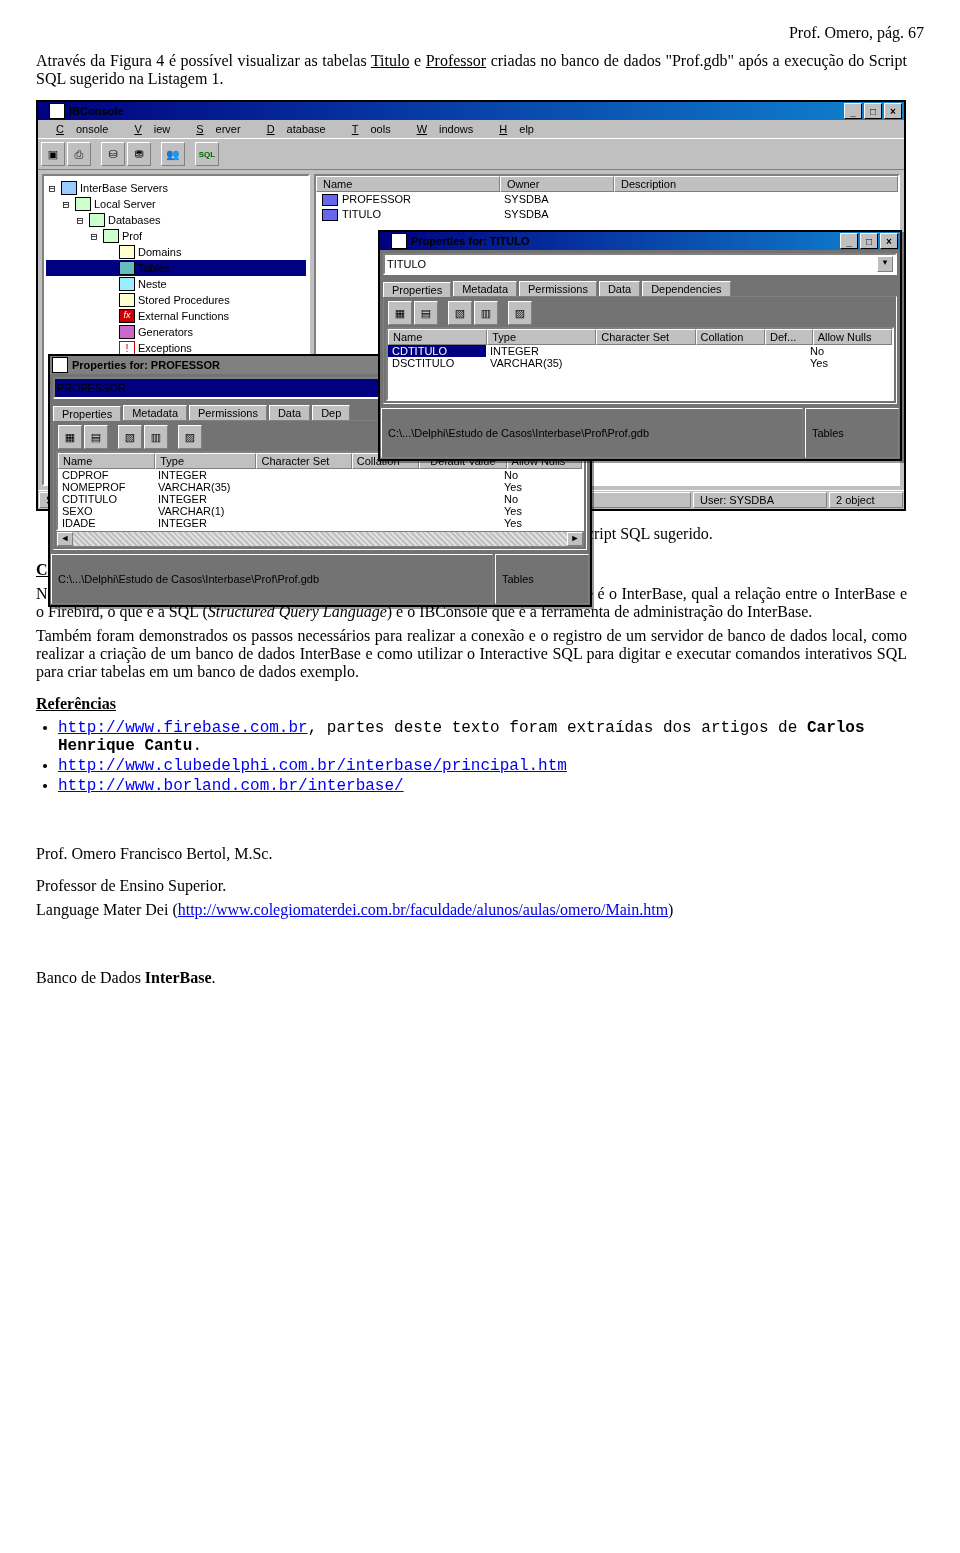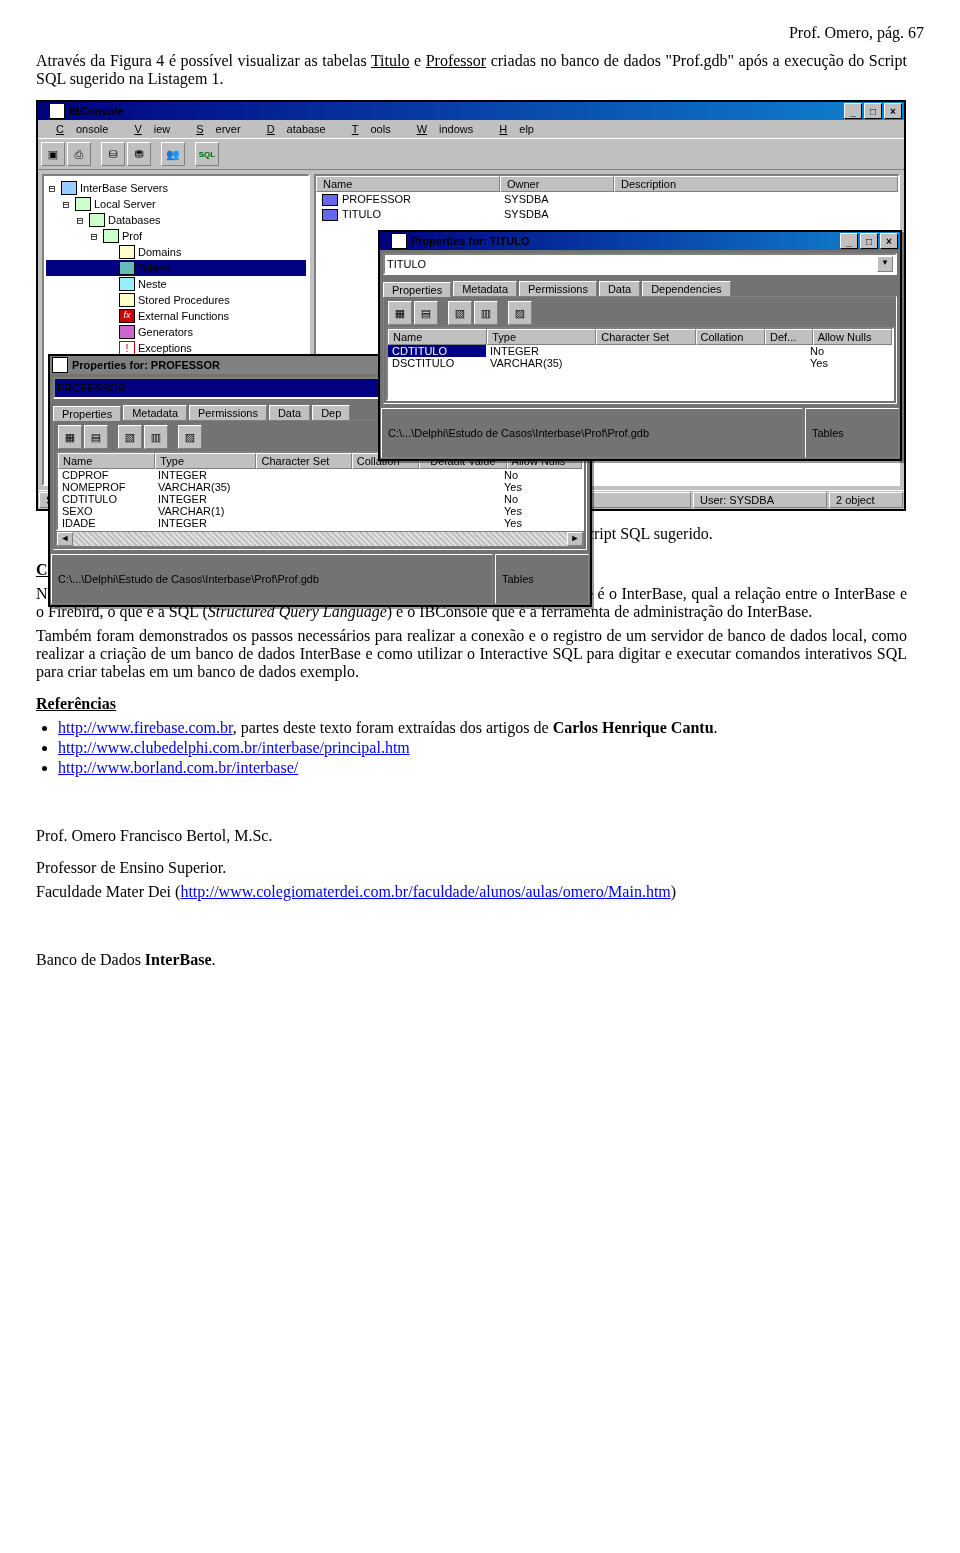--- a/index.html
+++ b/index.html
@@ -16,21 +16,21 @@
     text-align: right;
     margin-bottom: 10px;
   }
   p { margin: 0 17px 6px 0; text-align: justify; }
   .para-top { margin-bottom: 12px; }
   .underline { text-decoration: underline; }
   .bold { font-weight: bold; }
   .caption { margin: 14px 0 18px 30px; }
   .section-head { text-decoration: underline; font-weight: bold; margin-top: 16px; }
   ul.refs { margin: 4px 0 0 0; padding-left: 22px; }
-  ul.refs li { margin: 2px 0; }
+  ul.refs li { margin: 2px 0; font-family: Liberation Mono, monospace; }
   a.link { color: #0000EE; text-decoration: underline; }
   .signature { margin-top: 50px; }
   .footer { margin-top: 50px; }
 
   
   .ss-wrap { margin: 6px 0 10px 0; }
   .win95, .win95 * { font-family: "MS Sans Serif", Tahoma, Arial, sans-serif; font-size: 11px; color:#000; }
   .win95 { background:#c0c0c0; border:2px solid #000; width:870px; position:relative; box-sizing:border-box; }
   .titlebar { display:flex; align-items:center; height:18px; padding:0 2px; }
   .tb-active { background:linear-gradient(to right,#000080,#1084d0); color:#fff;padding-left:11px; }
@@ -389,18 +389,18 @@
     <a class="link">http://www.clubedelphi.com.br/interbase/principal.htm</a>
   </li>
   <li>
     <a class="link">http://www.borland.com.br/interbase/</a>
   </li>
 </ul>
 
 <div class="signature">
   <p>Prof. Omero Francisco Bertol, M.Sc.</p>
   <p style="margin-top:14px;">Professor de Ensino Superior.</p>
-  <p><span>Faculdade Mater Dei (</span><a class="link">http://www.colegiomaterdei.com.br/faculdade/alunos/aulas/omero/Main.htm</a><span>)</span></p>
+  <p><span>Language Mater Dei (</span><a class="link">http://www.colegiomaterdei.com.br/faculdade/alunos/aulas/omero/Main.htm</a><span>)</span></p>
 </div>
 
 <p class="footer">
   <span>Banco de Dados </span><span class="bold">InterBase</span><span>.</span>
 </p>
 
 </body></html>

